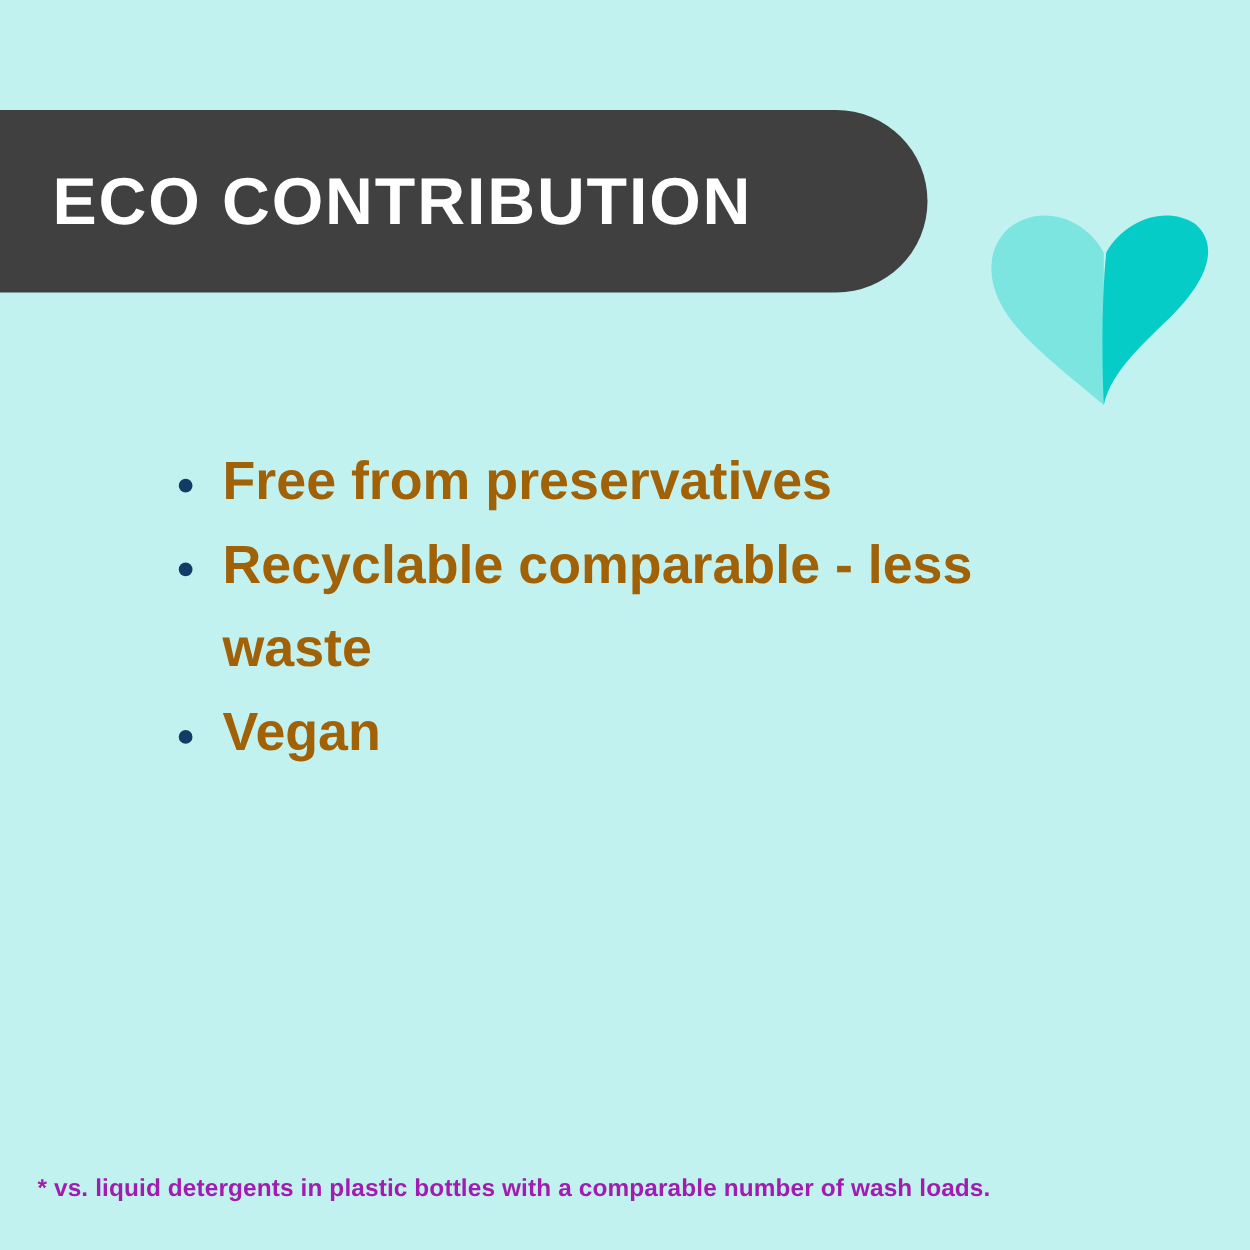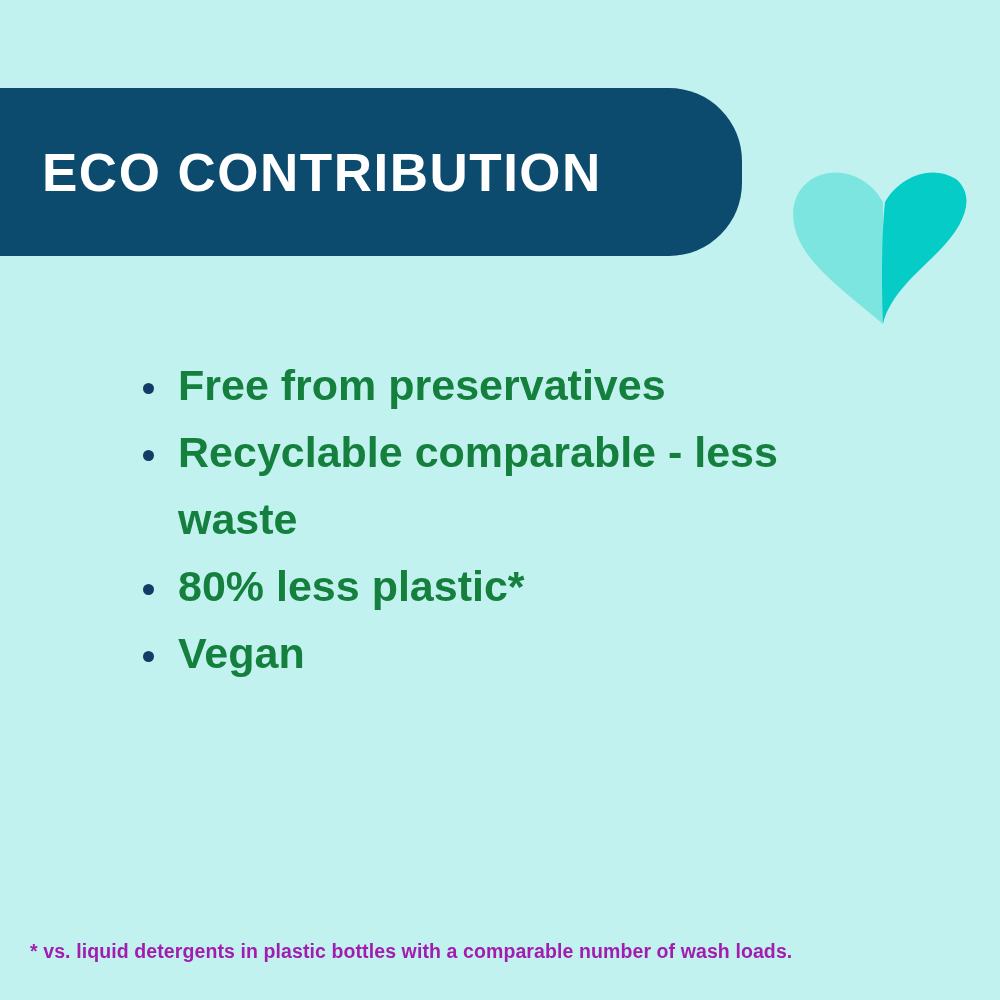--- a/index.html
+++ b/index.html
@@ -31,22 +31,22 @@
     top: 88px;
     width: 1000px;
     height: 146px;
   }
 
   .header-banner {
     position: absolute;
     left: 0;
     top: 0;
     width: 742px;
-    height: 168px;
-    background: #0c4a6e;
+    height: 146px;
+    background: #404040;
     border-top-right-radius: 73px;
     border-bottom-right-radius: 73px;
     border-top-left-radius: 0;
     border-bottom-left-radius: 0;
     display: flex;
     align-items: center;
   }
 
   .header-title {
     color: #ffffff;
@@ -79,21 +79,21 @@
     left: 140px;
     top: 352px;
     width: 800px;
     margin: 0;
     padding: 0;
     list-style: none;
   }
 
   .benefit-item {
     position: relative;
-    color: #15803d;
+    color: #a16207;
     font-size: 43px;
     font-weight: bold;
     line-height: 67px;
     padding-left: 38px;
     max-width: 700px;
   }
 
   .benefit-item::before {
     content: "";
     position: absolute;
@@ -150,22 +150,19 @@
   </div>
 
   <ul class="benefits">
     <li class="benefit-item">
       <span>Free from preservatives</span>
     </li>
     <li class="benefit-item">
       <span>Recyclable comparable - less waste</span>
     </li>
     <li class="benefit-item">
-      <span>80% less plastic*</span>
-    </li>
-    <li class="benefit-item">
       <span>Vegan</span>
     </li>
   </ul>
 
   <div class="footnote">* vs. liquid detergents in plastic bottles with a comparable number of wash loads.</div>
 
 </div>
 
 </body></html>

